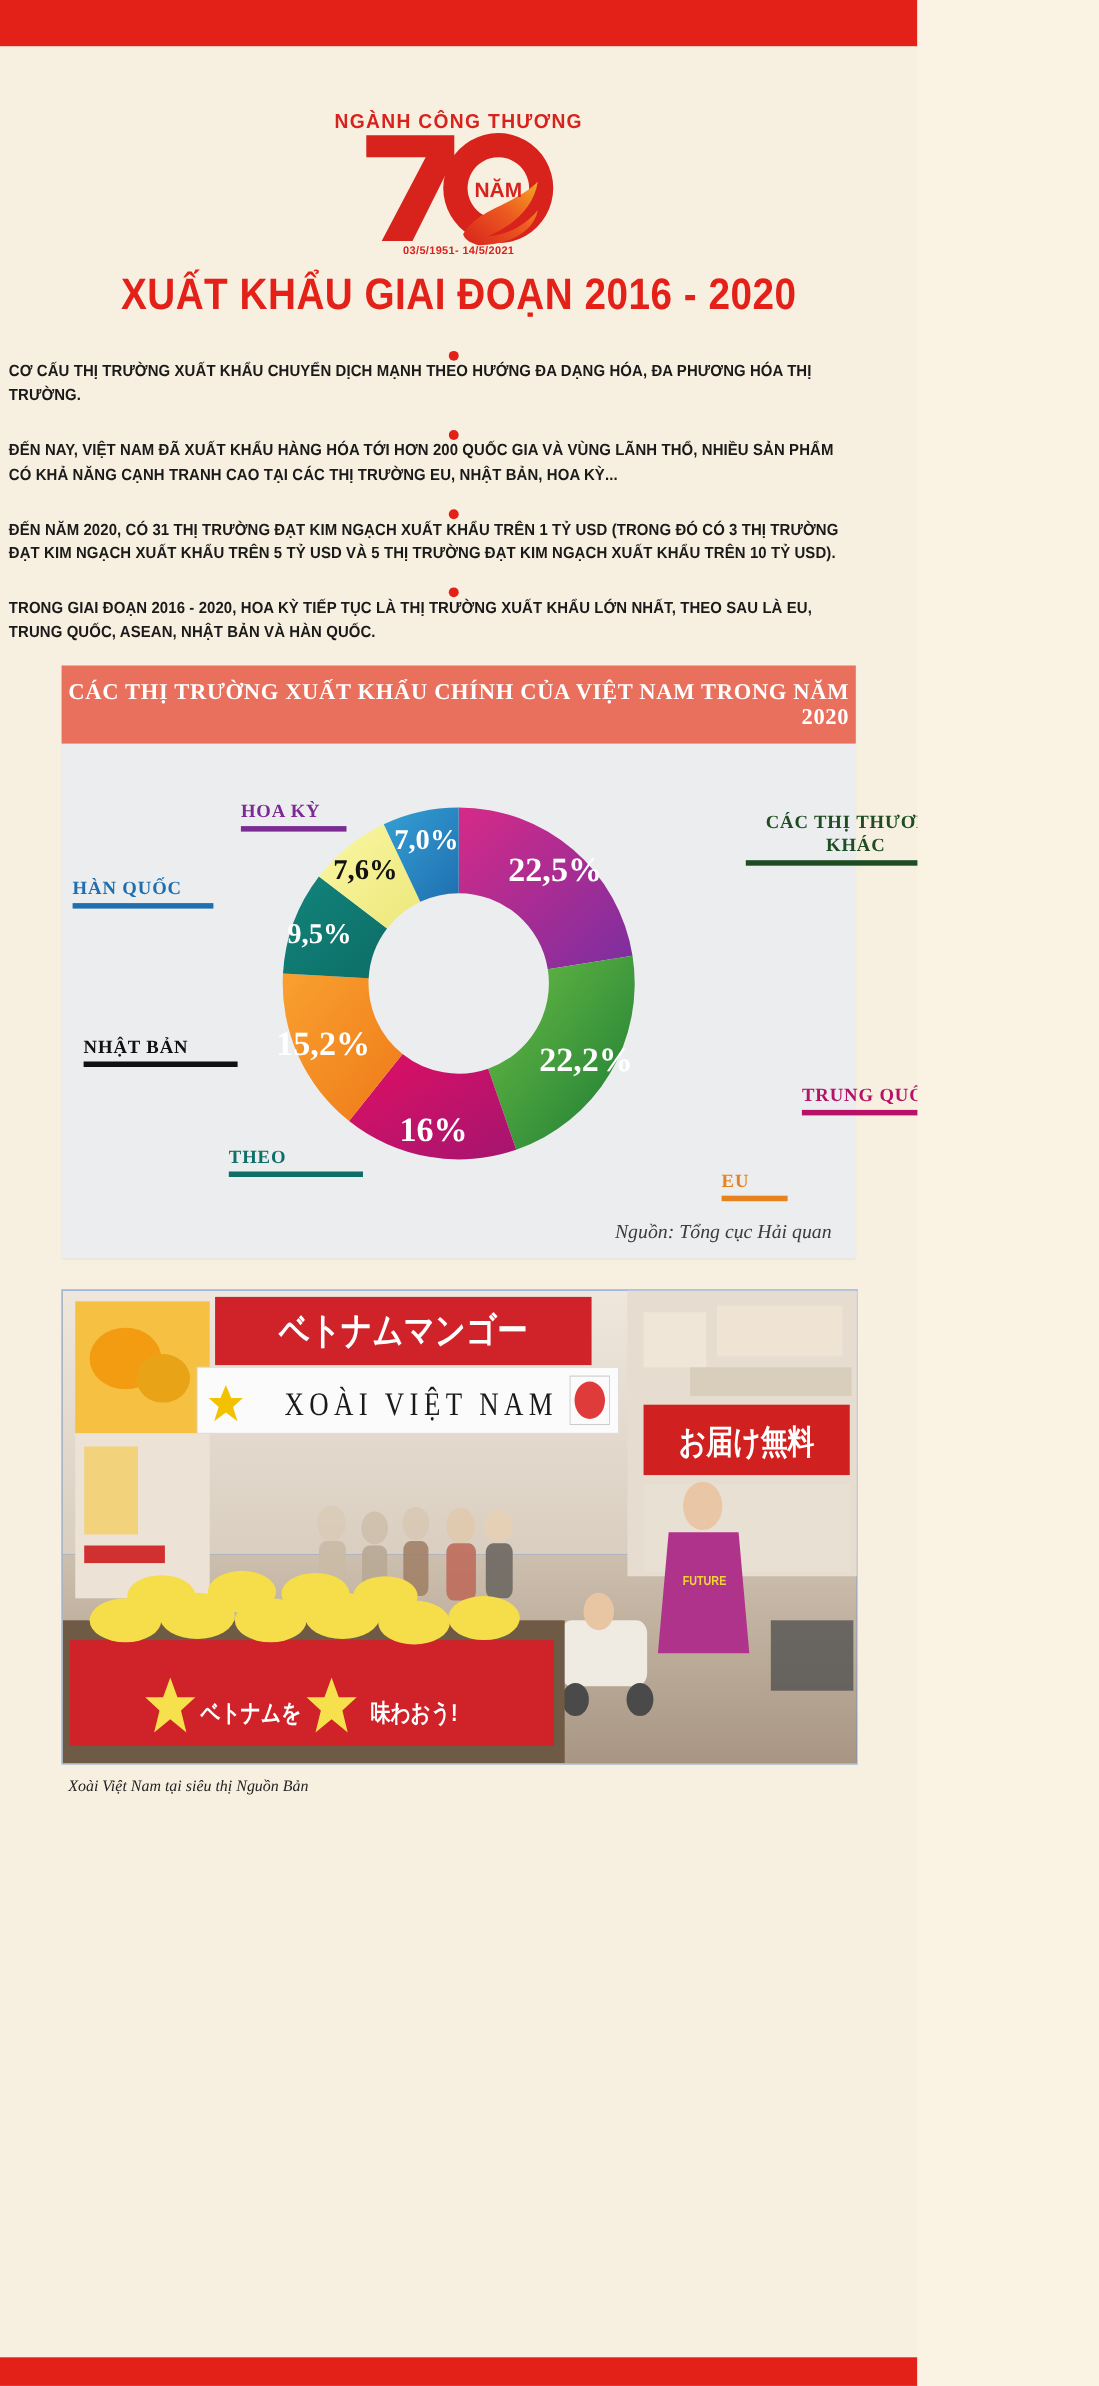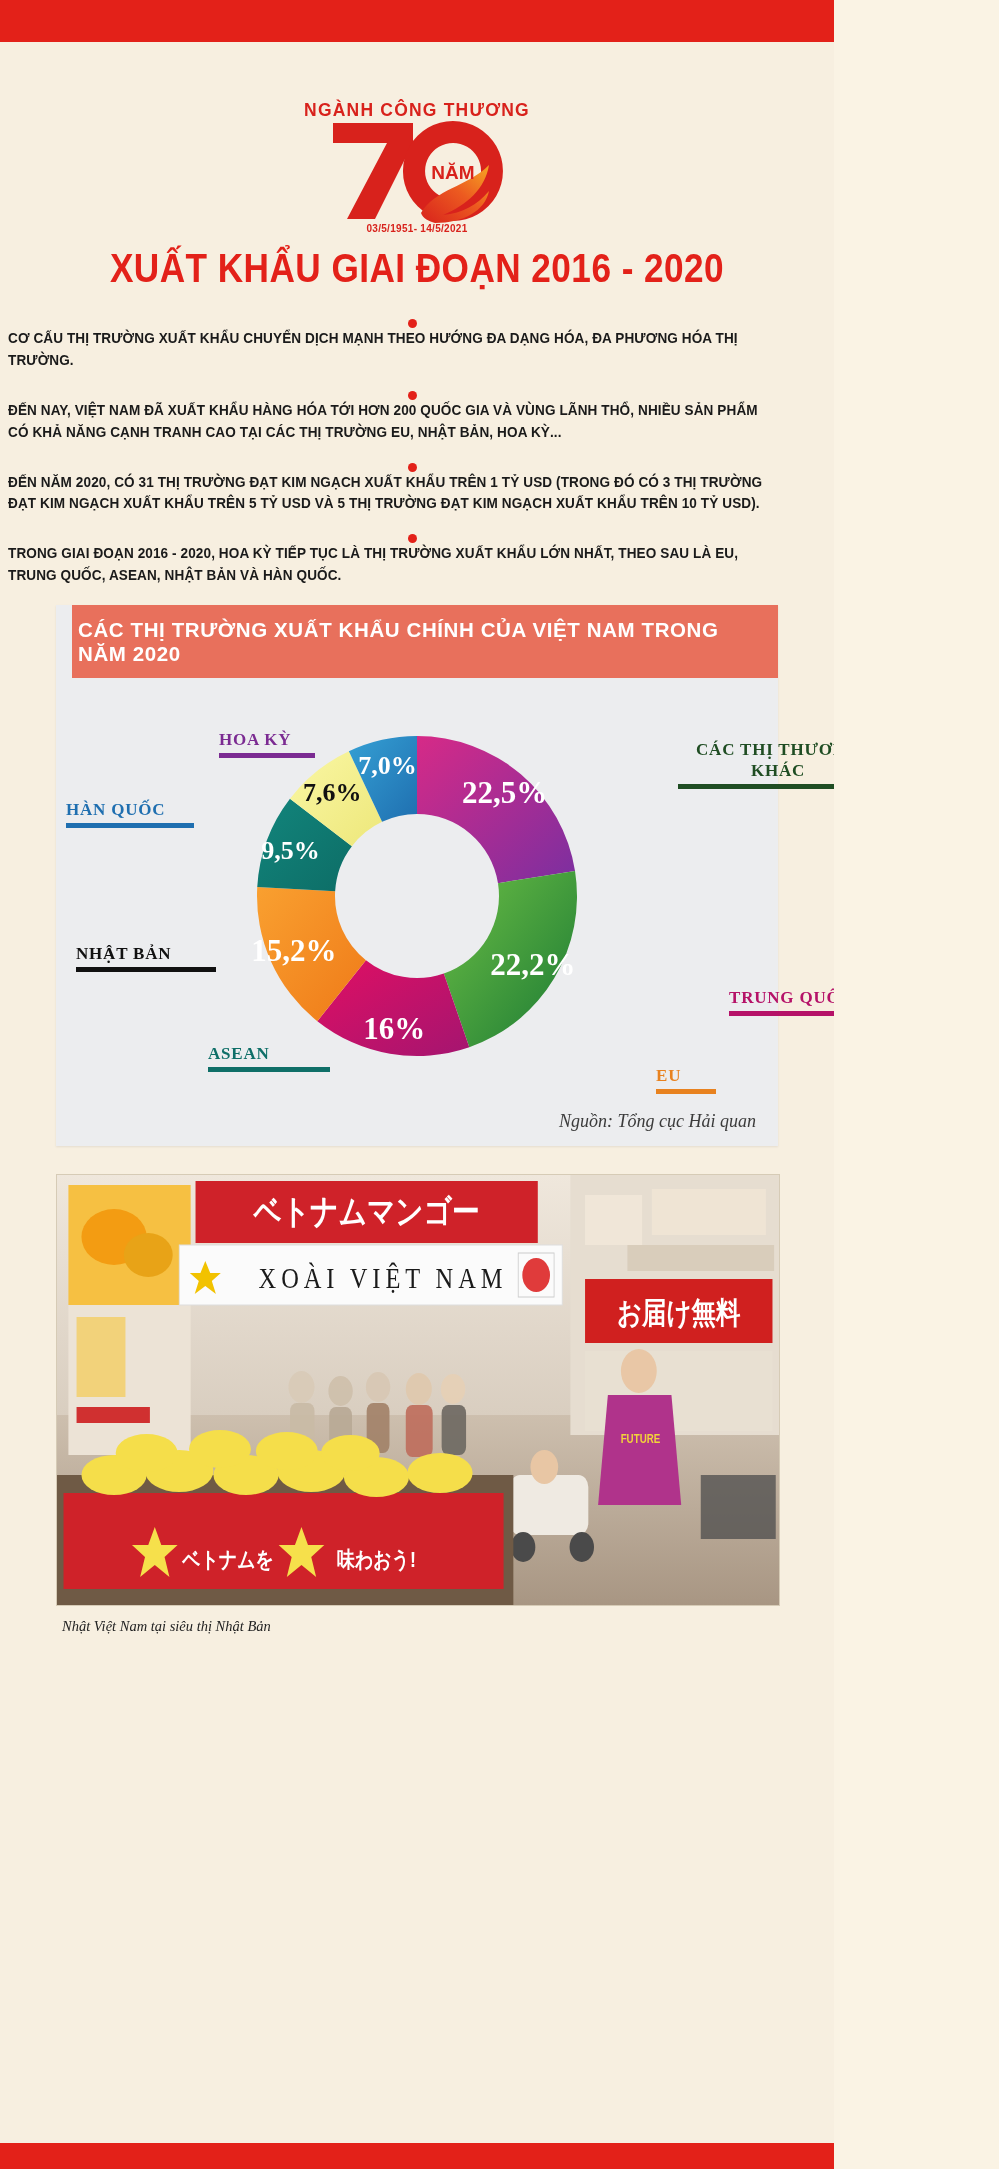--- a/index.html
+++ b/index.html
@@ -96,27 +96,26 @@
 
   
   .chart-card{
     margin:18px 56px 0 56px;
     background:#ecedef;
     box-shadow:0 1px 2px rgba(0,0,0,.08);
   }
   .chart-head{
     background:#e8705c;
     color:#ffffff;
-    text-align:left;
-    font-family:Liberation Sans, sans-serif;
+    text-align:right;
+    font-family:Liberation Serif, serif;
     font-weight:bold;
     font-size:20.5px;
     letter-spacing:.6px;
     padding:13px 6px 12px 6px;
-    margin-left:16px;
   }
   .chart-body{
     position:relative;
     height:468px;
   }
   .donut-holder{
     position:absolute;
     left:50%;
     top:18px;
     transform:translateX(-50%);
@@ -265,21 +264,21 @@
             <text x="115.26166622575538" y="104.90758928845189" text-anchor="middle" font-family="Liberation Serif, serif" font-weight="bold" font-size="26" fill="#111111">7,6%</text>
             <path d="M131.87531334958834 55.22767160543691 A160 160 0 0 1 199.99999999999997 40 L199.99999999999997 118 A82 82 0 0 0 165.086098091664 125.80418169778642 Z" fill="url(#g6)"></path>
             <text x="170.5506624114668" y="78.25123713826909" text-anchor="middle" font-family="Liberation Serif, serif" font-weight="bold" font-size="26" fill="#ffffff">7,0%</text>
           </svg>
       </div>
       <div id="callouts">
           <div class="lbl" style="left: 163px; top: 52px; color: rgb(123, 43, 146);"><span>HOA KỲ</span><div class="line" style="background: rgb(123, 43, 146); width: 96px;"></div></div>
           <div class="lbl" style="left: 622px; top: 62px; color: rgb(31, 77, 35); text-align: center; width: 200px; white-space: normal; line-height: 1.2;"><span>CÁC THỊ THƯƠNG KHÁC</span><div class="line" style="background: rgb(31, 77, 35); width: 200px;"></div></div>
           <div class="lbl" style="left: 673px; top: 310px; color: rgb(181, 18, 104);"><span>TRUNG QUỐC</span><div class="line" style="background: rgb(181, 18, 104); width: 152px;"></div></div>
           <div class="lbl" style="left: 600px; top: 388px; color: rgb(232, 130, 31);"><span>EU</span><div class="line" style="background: rgb(232, 130, 31); width: 60px;"></div></div>
-          <div class="lbl" style="left: 152px; top: 366px; color: rgb(15, 111, 104);"><span>ASEAN</span><div class="line" style="background: rgb(15, 111, 104); width: 122px;"></div></div>
+          <div class="lbl" style="left: 152px; top: 366px; color: rgb(15, 111, 104);"><span>THEO</span><div class="line" style="background: rgb(15, 111, 104); width: 122px;"></div></div>
           <div class="lbl" style="left: 20px; top: 266px; color: rgb(17, 17, 17);"><span>NHẬT BẢN</span><div class="line" style="background: rgb(17, 17, 17); width: 140px;"></div></div>
           <div class="lbl" style="left: 10px; top: 122px; color: rgb(31, 111, 176);"><span>HÀN QUỐC</span><div class="line" style="background: rgb(31, 111, 176); width: 128px;"></div></div>
         </div>
       <div class="src">Nguồn: Tổng cục Hải quan</div>
     </div>
   </div>
 
   <div class="photo-wrap">
     <div class="photo">
       <svg width="100%" height="100%" viewBox="0 0 886 430" preserveAspectRatio="none">
@@ -358,17 +357,17 @@
             <ellipse cx="200" cy="274" rx="38" ry="19"></ellipse>
           <ellipse cx="282" cy="276" rx="38" ry="19"></ellipse>
             <ellipse cx="360" cy="278" rx="36" ry="18"></ellipse>
         </g>
         <polygon points="120,352 128,370 148,370 132,382 138,402 120,390 102,402 108,382 92,370 112,370" fill="#f6e04b"></polygon>
         <polygon points="300,352 308,370 328,370 312,382 318,402 300,390 282,402 288,382 272,370 292,370" fill="#f6e04b"></polygon>
         <text x="210" y="392" text-anchor="middle" font-family="Liberation Sans, sans-serif" font-size="22" font-weight="bold" fill="#ffffff">ベトナムを</text>
         <text x="392" y="392" text-anchor="middle" font-family="Liberation Sans, sans-serif" font-size="22" font-weight="bold" fill="#ffffff">味わおう!</text>
       </svg>
     </div>
-    <div class="caption">Nhật Việt Nam tại siêu thị Nhật Bản</div>
+    <div class="caption">Xoài Việt Nam tại siêu thị Nguồn Bản</div>
   </div>
 
   <div class="bottom-band"></div>
 </div>
 
 </body></html>

